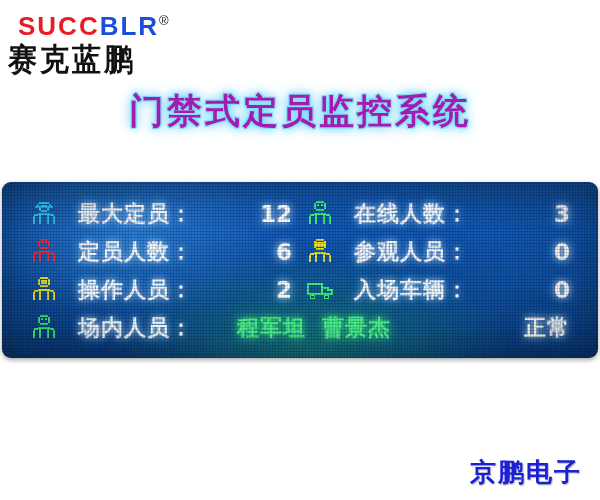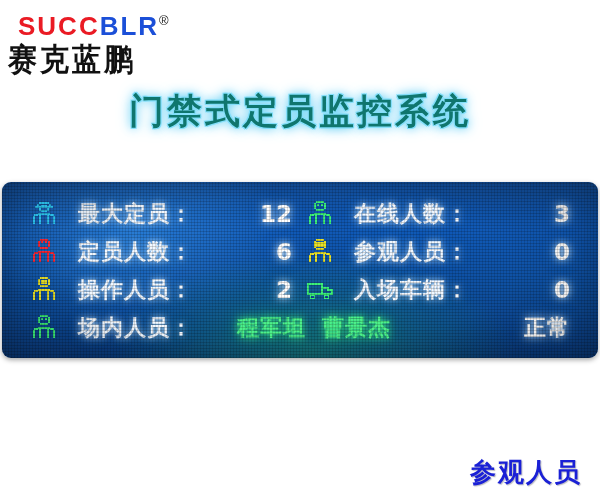--- a/index.html
+++ b/index.html
@@ -57,21 +57,21 @@
   .page-title {
     position: absolute;
     left: 0;
     top: 88px;
     width: 600px;
     text-align: center;
     font-family: "DejaVu Sans", sans-serif;
     font-weight: bold;
     font-size: 35px;
     letter-spacing: 3px;
-    color: #0f766e;
+    color: #a21caf;
     text-shadow:
        0 0 2px #8fe8ff,
        1px 1px 0 #7fdcfa,
       -1px 1px 0 #7fdcfa,
        1px -1px 0 #7fdcfa,
       -1px -1px 0 #7fdcfa,
        0 0 8px #6fd4f7,
        0 0 14px #57c9f2;
     white-space: nowrap;
   }
@@ -381,13 +381,13 @@
       <span class="led-label">场内人员：</span>
       <span class="names"><span>程军坦</span><span class="name-gap"></span><span>曹景杰</span></span>
       <span class="status">正常</span>
     </div>
 
   </div>
   <div class="led-mesh"></div>
   <div class="led-vignette"></div>
 </div>
 
-<div class="footer-brand">参观人员</div>
+<div class="footer-brand">京鹏电子</div>
 
 </body></html>

